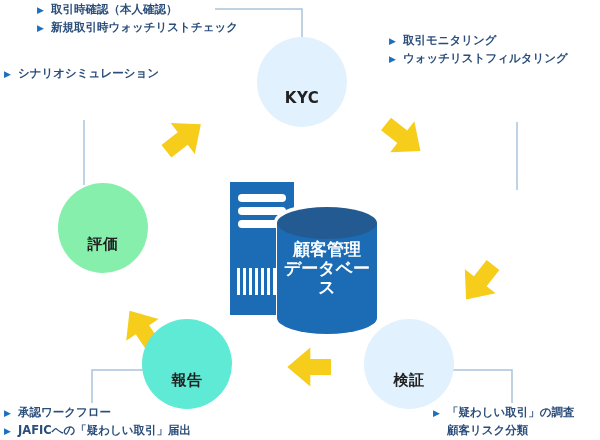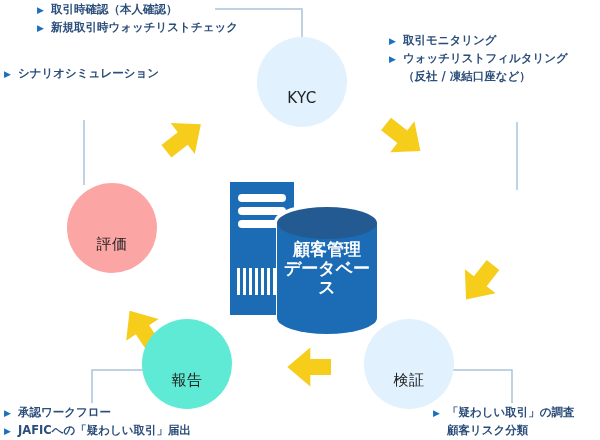--- a/index.html
+++ b/index.html
@@ -1,21 +1,21 @@
 <!DOCTYPE html>
 <html><head>
 <meta charset="utf-8">
 <style>
   html, body { margin: 0; padding: 0; background: #ffffff; }
   body { width: 600px; height: 440px; position: relative; overflow: hidden;
          font-family: "DejaVu Sans", "Liberation Sans", sans-serif; }
   .stage { position: absolute; left: 0; top: 0; width: 600px; height: 440px; }
   .circle { position: absolute; width: 90px; height: 90px; border-radius: 50%;
             background: #e1f1fd; display: flex; align-items: center; justify-content: center; }
-  .circle-label { font-size: 15px; font-weight: normal; color: #222222; letter-spacing: 0.5px; margin-top: 32px; }
+  .circle-label { font-size: 15px; font-weight: bold; color: #222222; letter-spacing: 0.5px; margin-top: 32px; }
   .note { position: absolute; font-size: 11.5px; font-weight: bold; color: #2a4d7a; line-height: 17px; }
   .note .row { white-space: nowrap; }
   .note .bullet { color: #1a6fbf; font-size: 9px; margin-right: 6px; display: inline-block; width: 8px; }
   .note .indent { display: inline-block; width: 14px; }
   svg.overlay { position: absolute; left: 0; top: 0; }
   .db-text { position: absolute; color: #ffffff; font-size: 17px; font-weight: bold; text-align: center; line-height: 19px; }
 </style>
 </head>
 <body>
 
@@ -72,33 +72,32 @@
 
   <div class="circle" style="left: 257px; top: 37px; background: rgb(225, 241, 253);">
     <span class="circle-label">KYC</span>
   </div>
   <div class="circle" style="left: 364px; top: 372px; transform: translateY(-53px); background: rgb(225, 241, 253);">
     <span class="circle-label">検証</span>
   </div>
   <div class="circle" style="left: 142px; top: 319px; background: #5eead4;">
     <span class="circle-label">報告</span>
   </div>
-  <div class="circle" style="left: 67px; top: 183px; background: #fca5a5;">
+  <div class="circle" style="left: 58px; top: 183px; background: #86efac;">
     <span class="circle-label">評価</span>
   </div>
 
   <div class="note" style="left: 37px; top: 1px; color: rgb(42, 77, 122);">
     <div class="row"><span class="bullet" style="color: rgb(26, 111, 191);">▶</span><span>取引時確認（本人確認）</span></div>
     <div class="row"><span class="bullet" style="color: rgb(26, 111, 191);">▶</span><span>新規取引時ウォッチリストチェック</span></div>
   </div>
 
   <div class="note" style="left: 389px; top: 32px; color: rgb(42, 77, 122);">
     <div class="row"><span class="bullet" style="color: rgb(26, 111, 191);">▶</span><span>取引モニタリング</span></div>
     <div class="row"><span class="bullet" style="color: rgb(26, 111, 191);">▶</span><span>ウォッチリストフィルタリング</span></div>
-    <div class="row"><span class="indent"></span><span>（反社 / 凍結口座など）</span></div>
   </div>
 
   <div class="note" style="left: 433px; top: 404px; color: rgb(42, 77, 122);">
     <div class="row"><span class="bullet" style="color: rgb(26, 111, 191);">▶</span><span>「疑わしい取引」の調査</span></div>
     <div class="row"><span class="indent"></span><span>顧客リスク分類</span></div>
   </div>
 
   <div class="note" style="left: 4px; top: 404px; color: rgb(42, 77, 122);">
     <div class="row"><span class="bullet" style="color: rgb(26, 111, 191);">▶</span><span>承認ワークフロー</span></div>
     <div class="row"><span class="bullet" style="color: rgb(26, 111, 191);">▶</span><span>JAFICへの「疑わしい取引」届出</span></div>

